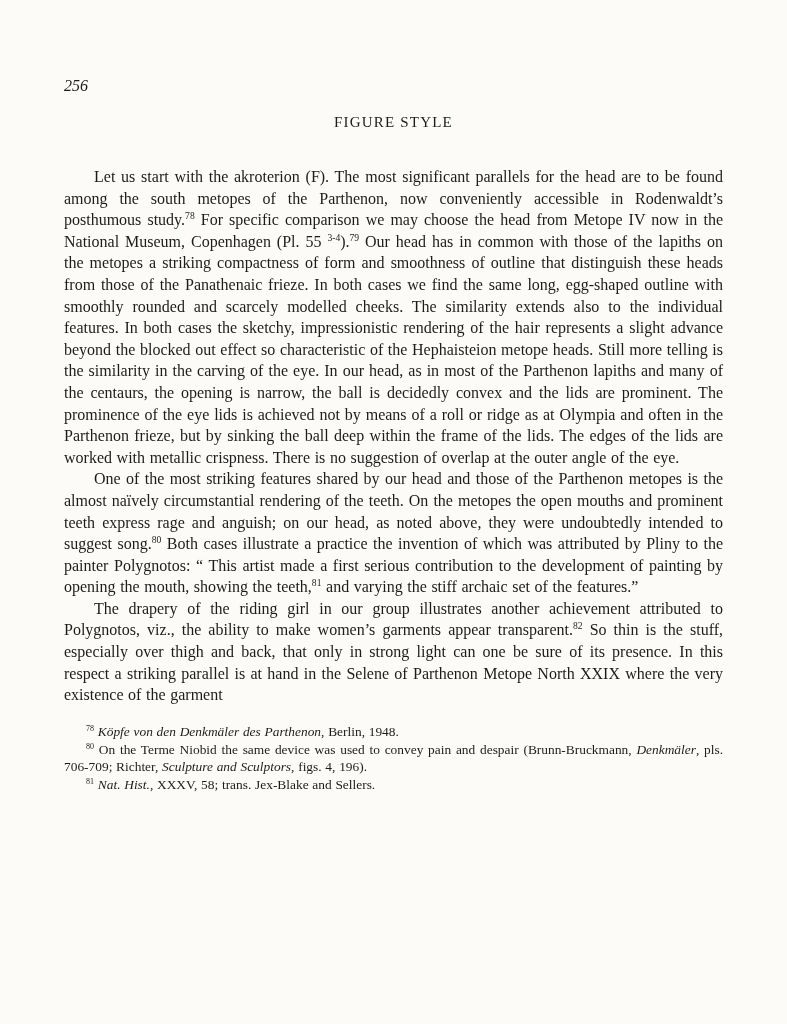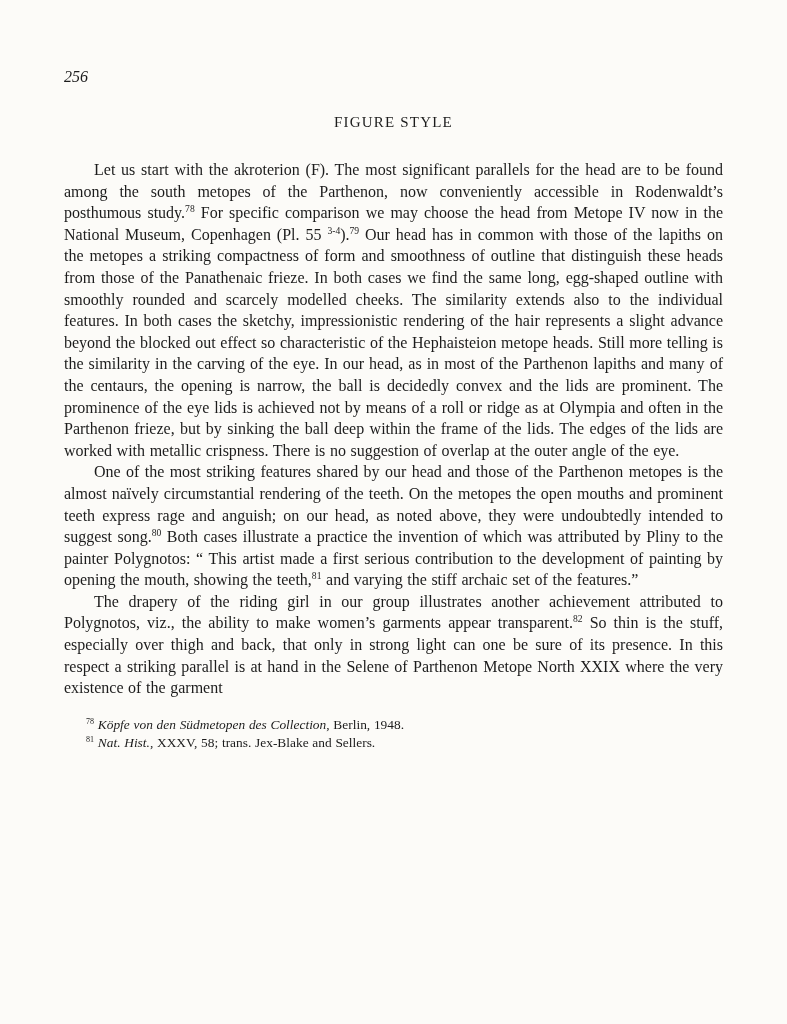--- a/index.html
+++ b/index.html
@@ -20,21 +20,21 @@
     overflow: hidden;
   }
   .page-header {
     position: relative;
     height: 24px;
     font-size: 16.5px;
   }
   .page-number {
     position: absolute;
     left: 0;
-    top: 4px;
+    top: 13px;
     font-style: italic;
     font-size: 16px;
     text-align: right;
   }
   .running-head {
     position: absolute;
     left: 0;
     right: 0;
     top: 0;
     text-align: center;
@@ -42,21 +42,21 @@
     letter-spacing: 1.5px;
   }
   .section-title {
     margin: 26px 0 4px 0;
     text-align: center;
     font-size: 15px;
     font-weight: normal;
     letter-spacing: 1.2px;
   }
   .body-text {
-    margin-top: 28px;
+    margin-top: 35px;
   }
   .body-text p.para {
     margin: 0;
     text-indent: 30px;
     text-align: justify;
     font-size: 16px;
     line-height: 21.6px;
     word-spacing: 0.6px;
   }
   sup {
@@ -88,17 +88,18 @@
 
   <h2 class="section-title">FIGURE STYLE</h2>
 
   <div class="body-text">
       <p class="para">Let us start with the akroterion (F).  The most significant parallels for the head are to be found among the south metopes of the Parthenon, now conveniently accessible in Rodenwaldt’s posthumous study.<sup>78</sup>  For specific comparison we may choose the head from Metope IV now in the National Museum, Copenhagen (Pl. 55 <sup>3-4</sup>).<sup>79</sup>  Our head has in common with those of the lapiths on the metopes a striking compactness of form and smoothness of outline that distinguish these heads from those of the Panathenaic frieze.  In both cases we find the same long, egg-shaped outline with smoothly rounded and scarcely modelled cheeks.  The similarity extends also to the individual features.  In both cases the sketchy, impressionistic rendering of the hair represents a slight advance beyond the blocked out effect so characteristic of the Hephaisteion metope heads.  Still more telling is the similarity in the carving of the eye.  In our head, as in most of the Parthenon lapiths and many of the centaurs, the opening is narrow, the ball is decidedly convex and the lids are prominent.  The prominence of the eye lids is achieved not by means of a roll or ridge as at Olympia and often in the Parthenon frieze, but by sinking the ball deep within the frame of the lids.  The edges of the lids are worked with metallic crispness.  There is no suggestion of overlap at the outer angle of the eye.</p>
       <p class="para">One of the most striking features shared by our head and those of the Parthenon metopes is the almost naïvely circumstantial rendering of the teeth.  On the metopes the open mouths and prominent teeth express rage and anguish; on our head, as noted above, they were undoubtedly intended to suggest song.<sup>80</sup>  Both cases illustrate a practice the invention of which was attributed by Pliny to the painter Polygnotos: “ This artist made a first serious contribution to the development of painting by opening the mouth, showing the teeth,<sup>81</sup> and varying the stiff archaic set of the features.”</p>
       <p class="para">The drapery of the riding girl in our group illustrates another achievement attributed to Polygnotos, viz., the ability to make women’s garments appear transparent.<sup>82</sup>  So thin is the stuff, especially over thigh and back, that only in strong light can one be sure of its presence.  In this respect a striking parallel is at hand in the Selene of Parthenon Metope North XXIX where the very existence of the garment</p>
     </div>
 
   <div class="footnotes">
-      <p class="footnote"><sup>78</sup> <i>Köpfe von den Südmetopen des Collection</i>, Berlin, 1948.</p>
+      <p class="footnote"><sup>78</sup> <i>Köpfe von den Denkmäler des Parthenon</i>, Berlin, 1948.</p>
+      <p class="footnote"><sup>80</sup> On the Terme Niobid the same device was used to convey pain and despair (Brunn-Bruckmann, <i>Denkmäler</i>, pls. 706-709; Richter, <i>Sculpture and Sculptors</i>, figs. 4, 196).</p>
       <p class="footnote"><sup>81</sup> <i>Nat. Hist.</i>, XXXV, 58; trans. Jex-Blake and Sellers.</p>
     </div>
 
 </div>
 
 </body></html>

